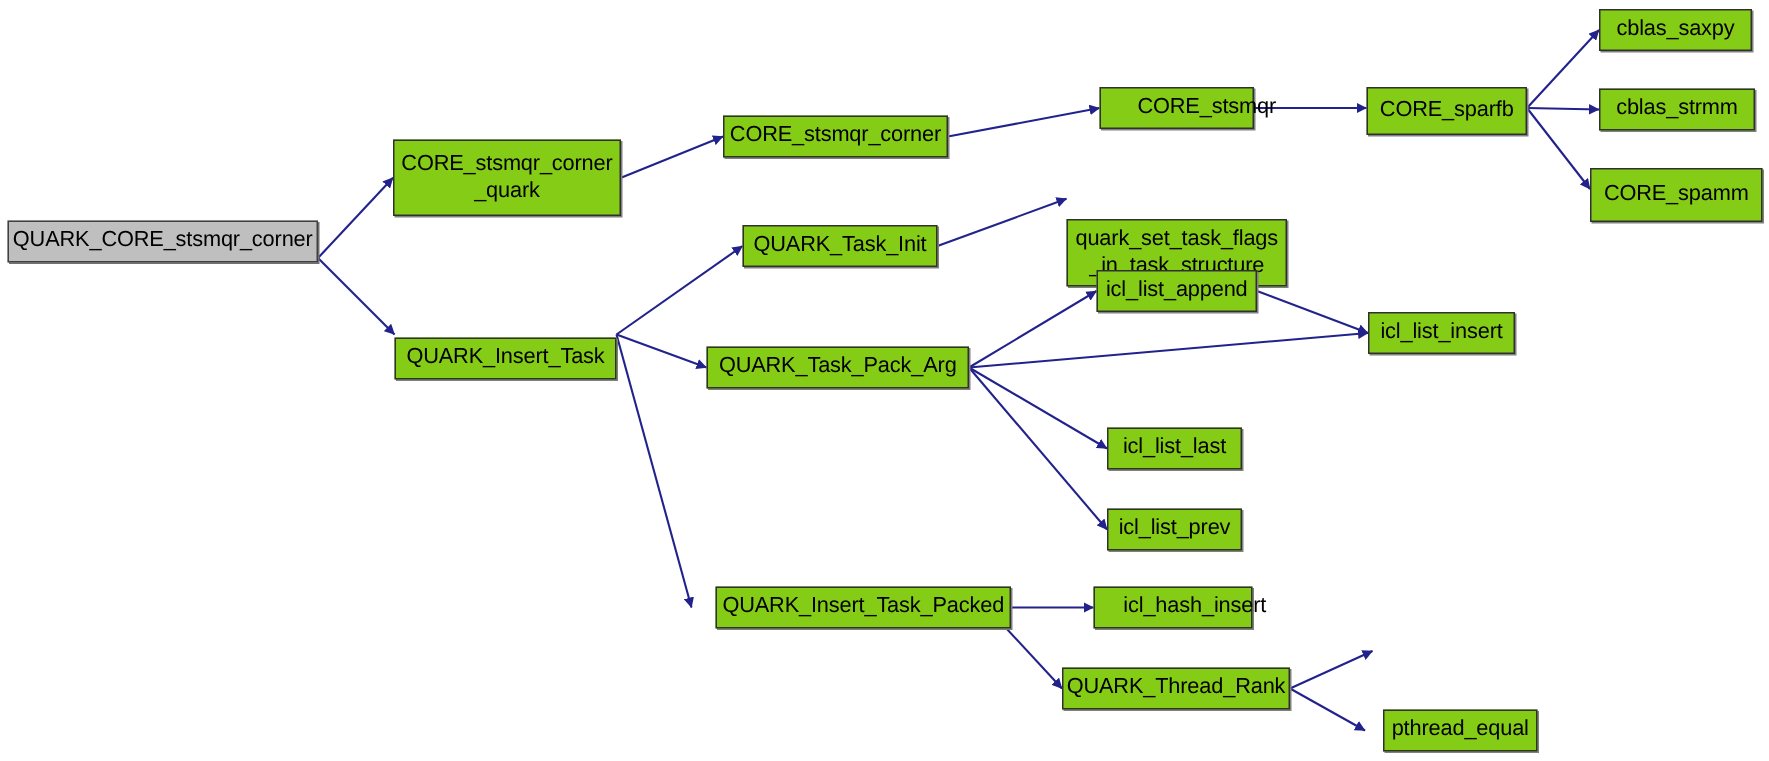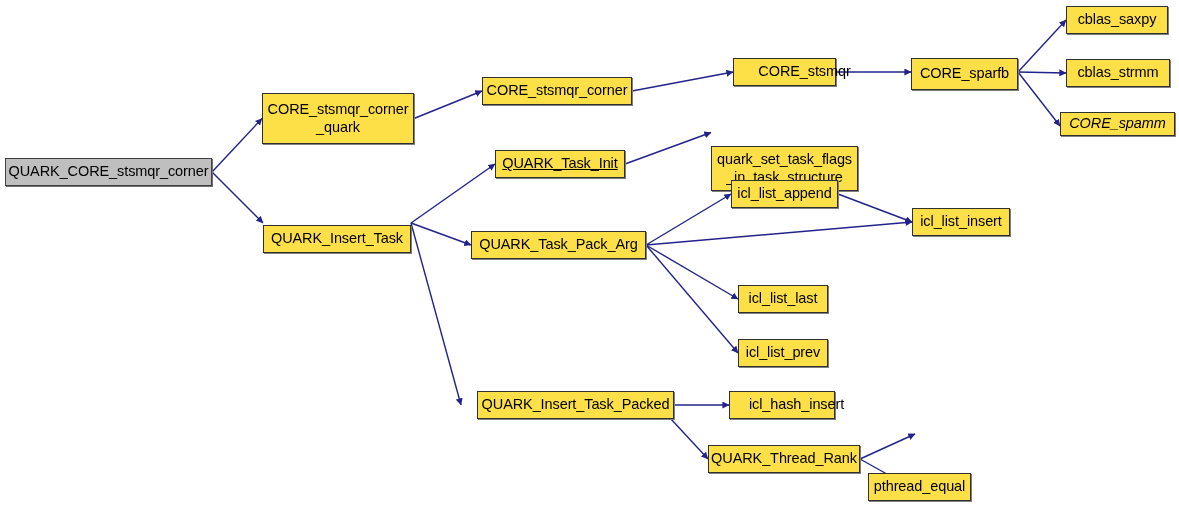--- a/index.html
+++ b/index.html
@@ -23,21 +23,21 @@
     height: 507px;
     pointer-events: none;
   }
   .node {
     position: absolute;
     box-sizing: border-box;
     display: flex;
     align-items: center;
     justify-content: center;
     text-align: center;
-    background: #fde047;
+    background: #84cc16;
     border: 1px solid #000000;
     box-shadow: 1px 1px 0 #808080;
     color: #000000;
     font-size: 14.5px;
     line-height: 1.22;
     letter-spacing: -0.1px;
     white-space: pre-line;
     z-index: 2;
   }
   .node.root {
@@ -74,35 +74,35 @@
       <line x1="646" y1="245" x2="731" y2="194" stroke="#22228c" stroke-width="1.4" marker-end="url(#arrowhead)"></line>
       <line x1="646" y1="245" x2="912" y2="222" stroke="#22228c" stroke-width="1.4" marker-end="url(#arrowhead)"></line>
       <line x1="646" y1="245" x2="738" y2="299" stroke="#22228c" stroke-width="1.4" marker-end="url(#arrowhead)"></line>
       <line x1="646" y1="245" x2="738" y2="353" stroke="#22228c" stroke-width="1.4" marker-end="url(#arrowhead)"></line>
       <line x1="838" y1="194" x2="912" y2="222" stroke="#22228c" stroke-width="1.4" marker-end="url(#arrowhead)"></line>
       <line x1="658" y1="405" x2="729" y2="405" stroke="#22228c" stroke-width="1.4" marker-end="url(#arrowhead)"></line>
       <line x1="658" y1="405" x2="708" y2="459" stroke="#22228c" stroke-width="1.4" marker-end="url(#arrowhead)"></line>
       <line x1="860" y1="459" x2="915" y2="434" stroke="#22228c" stroke-width="1.4" marker-end="url(#arrowhead)"></line>
       <line x1="860" y1="459" x2="910" y2="487" stroke="#22228c" stroke-width="1.4" marker-end="url(#arrowhead)"></line>
     </svg>
-<div class="node root" style="left: 5px; top: 158px; width: 207px; height: 28px;">QUARK_CORE_stsmqr_corner</div>
+<div class="node root" style="left: 5px; top: 147px; width: 207px; height: 28px;">QUARK_CORE_stsmqr_corner</div>
     <div class="node thick" style="left: 262px; top: 93px; width: 152px; height: 51px;">CORE_stsmqr_corner
 _quark</div>
     <div class="node thick" style="left: 263px; top: 209px; width: 148px; height: 28px; margin-top: 16px;">QUARK_Insert_Task</div>
     <div class="node thick" style="left: 482px; top: 77px; width: 150px; height: 28px;">CORE_stsmqr_corner</div>
-    <div class="node thick" style="left: 495px; top: 150px; width: 130px; height: 28px; text-decoration: underline;">QUARK_Task_Init</div>
+    <div class="node thick" style="left: 495px; top: 150px; width: 130px; height: 28px;">QUARK_Task_Init</div>
     <div class="node thick" style="left: 471px; top: 231px; width: 175px; height: 28px;">QUARK_Task_Pack_Arg</div>
     <div class="node thick" style="left: 461px; top: 391px; width: 197px; height: 28px; margin-left: 16px;">QUARK_Insert_Task_Packed</div>
     <div class="node thick" style="left: 733px; top: 58px; width: 103px; height: 28px; padding-left: 40px;">CORE_stsmqr</div>
     <div class="node thick" style="left: 711px; top: 110px; width: 147px; height: 45px; margin-top: 36px;">quark_set_task_flags
 _in_task_structure</div>
     <div class="node thick" style="left: 731px; top: 180px; width: 107px; height: 28px;">icl_list_append</div>
     <div class="node thick" style="left: 738px; top: 285px; width: 90px; height: 28px;">icl_list_last</div>
     <div class="node thick" style="left: 738px; top: 339px; width: 90px; height: 28px;">icl_list_prev</div>
     <div class="node thick" style="left: 729px; top: 391px; width: 106px; height: 28px; padding-left: 29px;">icl_hash_insert</div>
     <div class="node thick" style="left: 708px; top: 445px; width: 152px; height: 28px;">QUARK_Thread_Rank</div>
     <div class="node thick" style="left: 911px; top: 58px; width: 107px; height: 32px;">CORE_sparfb</div>
     <div class="node thick" style="left: 912px; top: 208px; width: 98px; height: 28px;">icl_list_insert</div>
     <div class="node thick" style="left: 1066px; top: 6px; width: 102px; height: 28px;">cblas_saxpy</div>
     <div class="node thick" style="left: 1066px; top: 59px; width: 104px; height: 28px;">cblas_strmm</div>
-    <div class="node thick" style="left: 1060px; top: 112px; width: 115px; height: 24px; font-style: italic;">CORE_spamm</div>
-    <div class="node thick" style="left: 868px; top: 473px; width: 103px; height: 28px;">pthread_equal</div>
+    <div class="node thick" style="left: 1060px; top: 112px; width: 115px; height: 36px;">CORE_spamm</div>
+    <div class="node thick" style="left: 922px; top: 473px; width: 103px; height: 28px;">pthread_equal</div>
   </div>
 
 </body></html>

